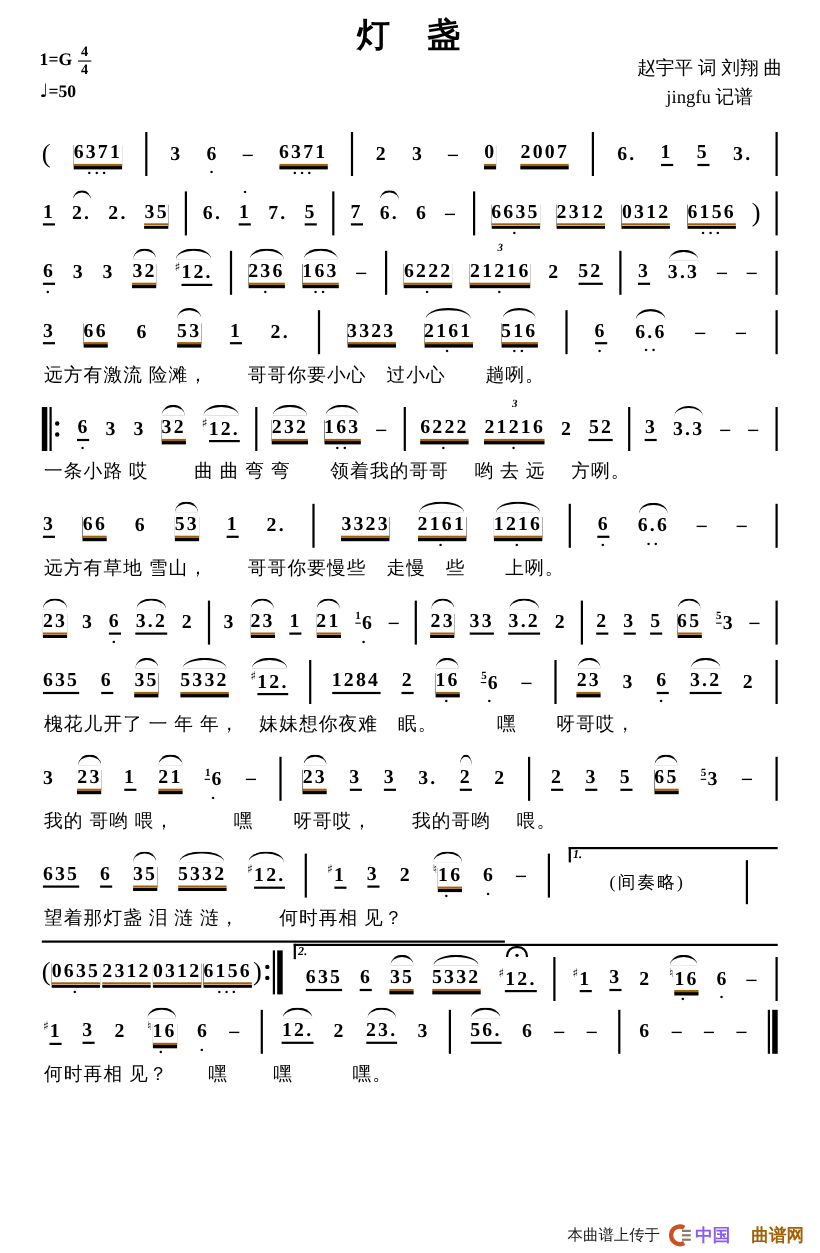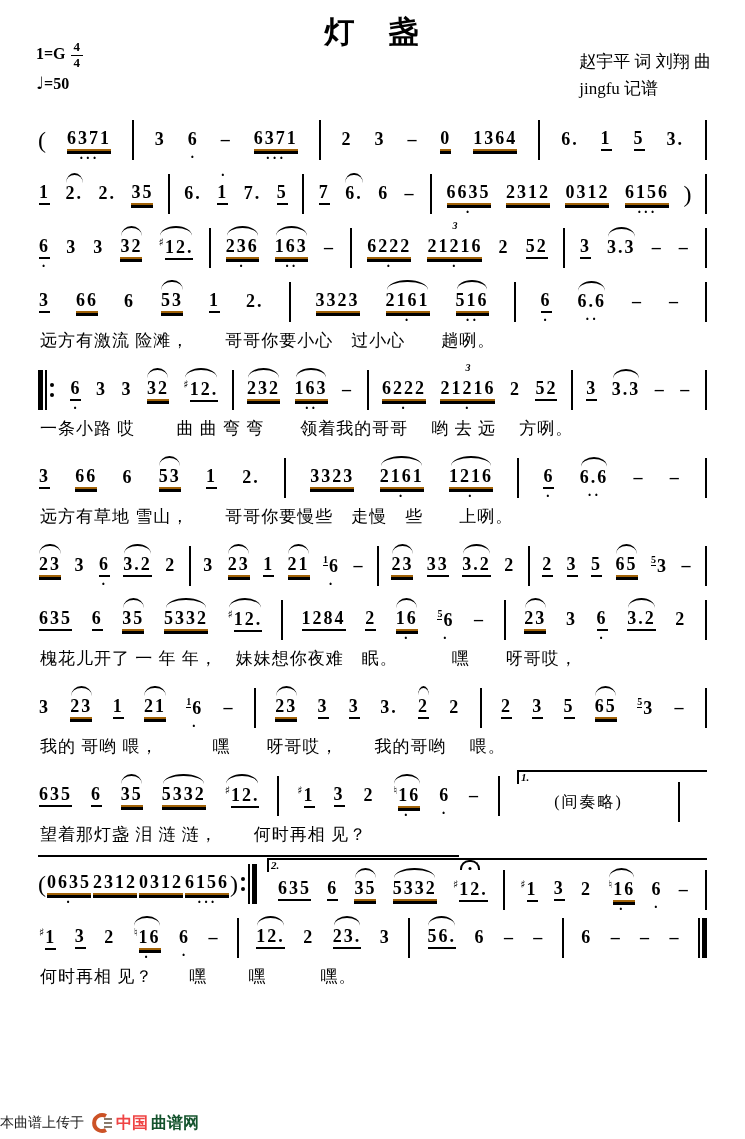--- a/index.html
+++ b/index.html
@@ -6,21 +6,21 @@
   body{width:745px;height:1139px;overflow:hidden;font-family:"Liberation Serif",serif;color:#000}
   .page{position:relative;width:745px;height:1139px;display:flex;flex-direction:column;background:#fff}
 
   
   .header{position:relative;height:110px;flex:none}
   .title{text-align:center;font-size:30px;font-weight:bold;padding-top:12px;letter-spacing:2px}
   .keyblock{position:absolute;left:36px;top:40px;font-weight:bold;font-size:16px;line-height:1.5}
   .ts{display:inline-flex;flex-direction:column;text-align:center;vertical-align:middle;margin-left:5px;font-size:13px;line-height:1.15;font-weight:bold}
   .tsn{border-bottom:1.5px solid #000;padding:0 3px}
   .noteglyph{font-family:"DejaVu Sans",sans-serif;font-size:17px}
-  .credits{position:absolute;right:34px;top:48px;text-align:left;font-size:17px;line-height:1.6}
+  .credits{position:absolute;right:34px;top:48px;text-align:center;font-size:17px;line-height:1.6}
 
   
   .sheet{flex:1;padding:4px 38px 0 38px;display:flex;flex-direction:column}
   .sysblock{margin-bottom:2px}
   .music-line{position:relative;display:flex;justify-content:space-between;align-items:center;height:52px}
   .lyrics{white-space:pre;font-size:17px;line-height:22px;margin:2px 0 10px 2px;letter-spacing:1px}
 
   
   .note{position:relative;display:inline-block;font-size:18px;font-weight:bold;line-height:1;padding:0 1px}
   .txt{display:inline-block;letter-spacing:2px;padding-bottom:2px}
@@ -47,21 +47,21 @@
   
   .volta{position:relative;display:flex;align-items:center;border-top:2px solid #000;padding:10px 0 0 10px}
   .volta::before{content:"";position:absolute;left:0;top:-2px;height:14px;border-left:2px solid #000}
   .vlabel{position:absolute;top:-1px;left:4px;font-size:11px;font-weight:bold;font-style:italic}
   .vtext{font-size:16px;letter-spacing:2px}
   .vbox{width:180px;justify-content:space-around}
   .vflex{flex:1;margin-left:10px;justify-content:space-between}
   .contline{position:absolute;left:0;top:-3px;width:63%;border-top:2px solid #000}
 
   
-  .footer{height:32px;flex:none;display:flex;align-items:center;gap:7px;padding-right:14px;font-family:"Liberation Sans",sans-serif}
+  .footer{height:32px;flex:none;display:flex;justify-content:flex-end;align-items:center;gap:7px;padding-right:14px;font-family:"Liberation Sans",sans-serif}
   .f-text{font-size:14px;color:#1a1a1a}
   .logo{display:flex;align-items:center;gap:3px}
   .logo-dark{font-size:16px;font-weight:bold}
   .logo-light{font-size:16px;font-weight:bold}
 </style>
 </head>
 <body>
 
 <div class="page">
 
@@ -92,21 +92,21 @@
           <span class="note"><span class="txt">6</span><span class="lo">·</span></span>
           <span class="note"><span class="txt">–</span></span>
           <span class="note"><span class="txt u2">6371</span><span class="lo">···</span></span>
           <span class="bar">
             <span class="bthin"></span>
           </span>
           <span class="note"><span class="txt">2</span></span>
           <span class="note"><span class="txt">3</span></span>
           <span class="note"><span class="txt">–</span></span>
           <span class="note"><span class="txt u2">0</span></span>
-          <span class="note"><span class="txt u2">1364</span></span>
+          <span class="note"><span class="txt u2">2007</span></span>
           <span class="bar">
             <span class="bthin"></span>
           </span>
           <span class="note"><span class="txt">6.</span></span>
           <span class="note"><span class="txt u1">1</span></span>
           <span class="note"><span class="txt u1">5</span></span>
           <span class="note"><span class="txt">3.</span></span>
           <span class="bar">
             <span class="bthin"></span>
           </span>
@@ -478,18 +478,18 @@
 
   <div class="footer">
     <span class="f-text">本曲谱上传于</span>
     <span class="logo">
       <svg width="22" height="22" viewBox="0 0 22 22">
         <path d="M15 4 A8 8 0 1 0 15 18" stroke="#cc5226" stroke-width="4" fill="none"></path>
         <rect x="13" y="6" width="8" height="2" fill="#8a7a6a"></rect>
         <rect x="13" y="10" width="8" height="2" fill="#8a7a6a"></rect>
         <rect x="13" y="14" width="8" height="2" fill="#8a7a6a"></rect>
       </svg>
-      <span class="logo-dark" style="color: #ef4444;">中国</span>
-        <span class="logo-light" style="color: #14532d;">曲谱网</span>
+      <span class="logo-dark" style="color: #8b5cf6;">中国</span>
+        <span class="logo-light" style="color: #a16207; margin-left: 16px;">曲谱网</span>
     </span>
   </div>
 
 </div>
 
 </body></html>

